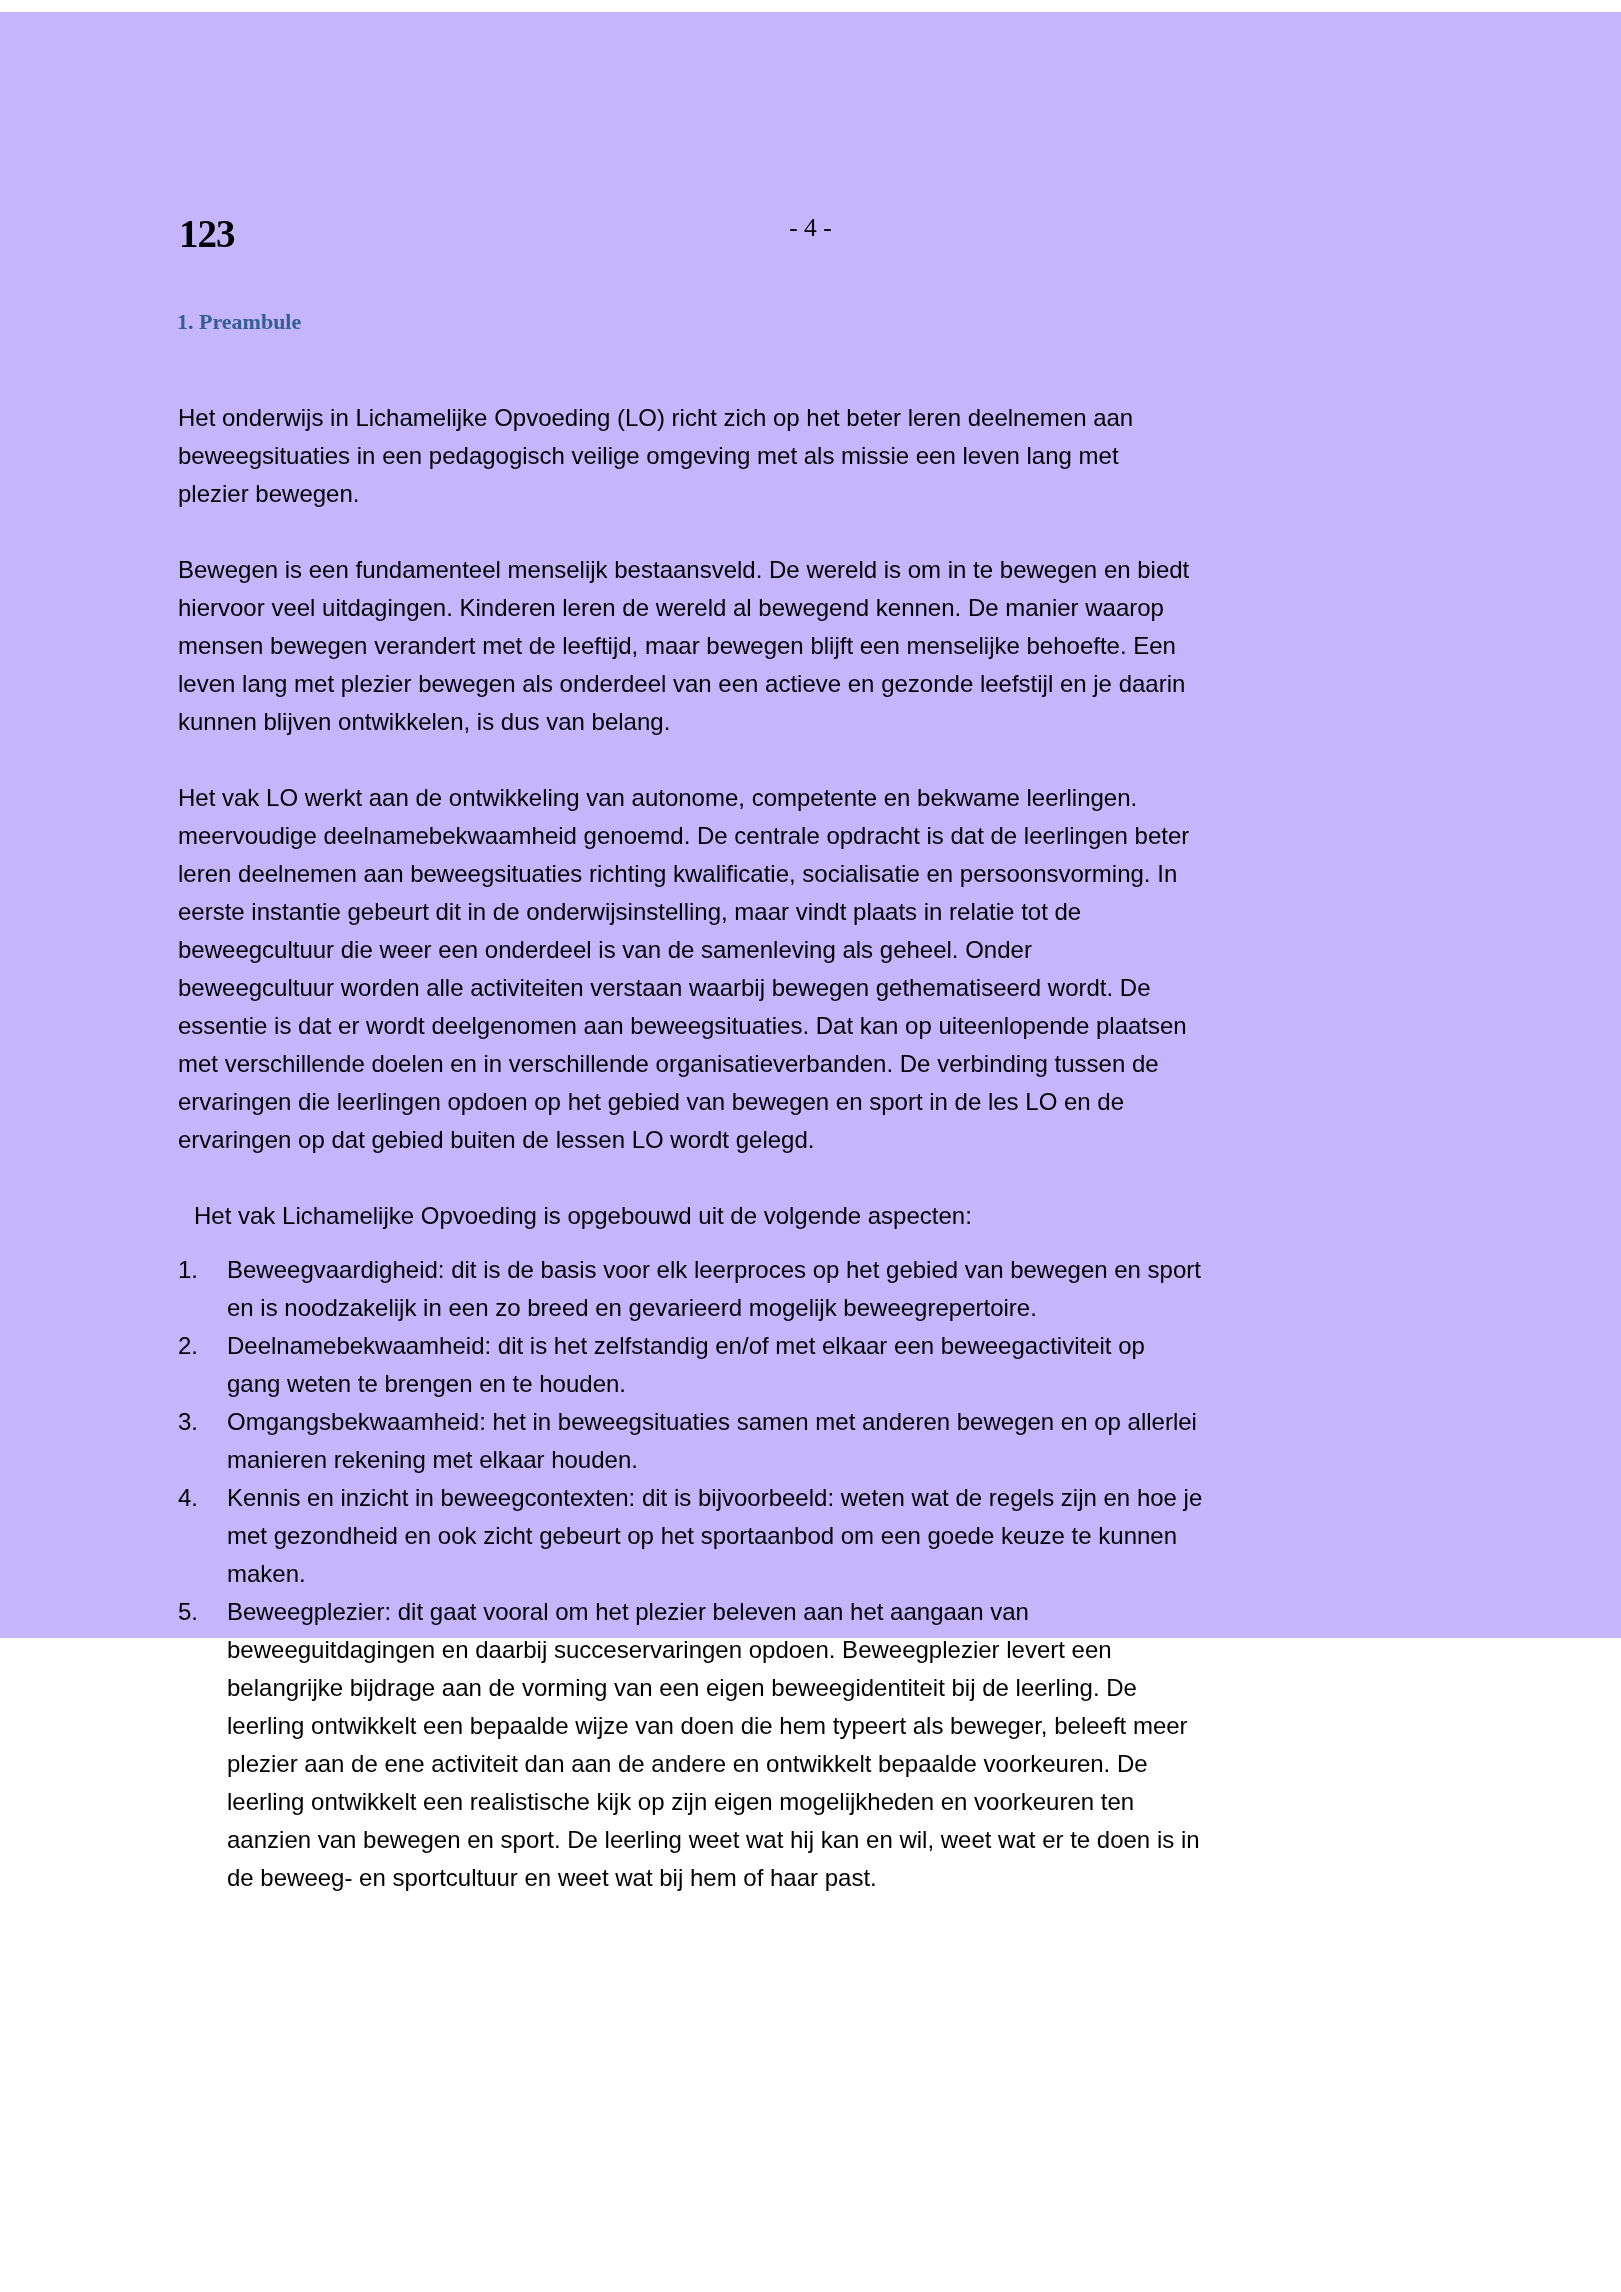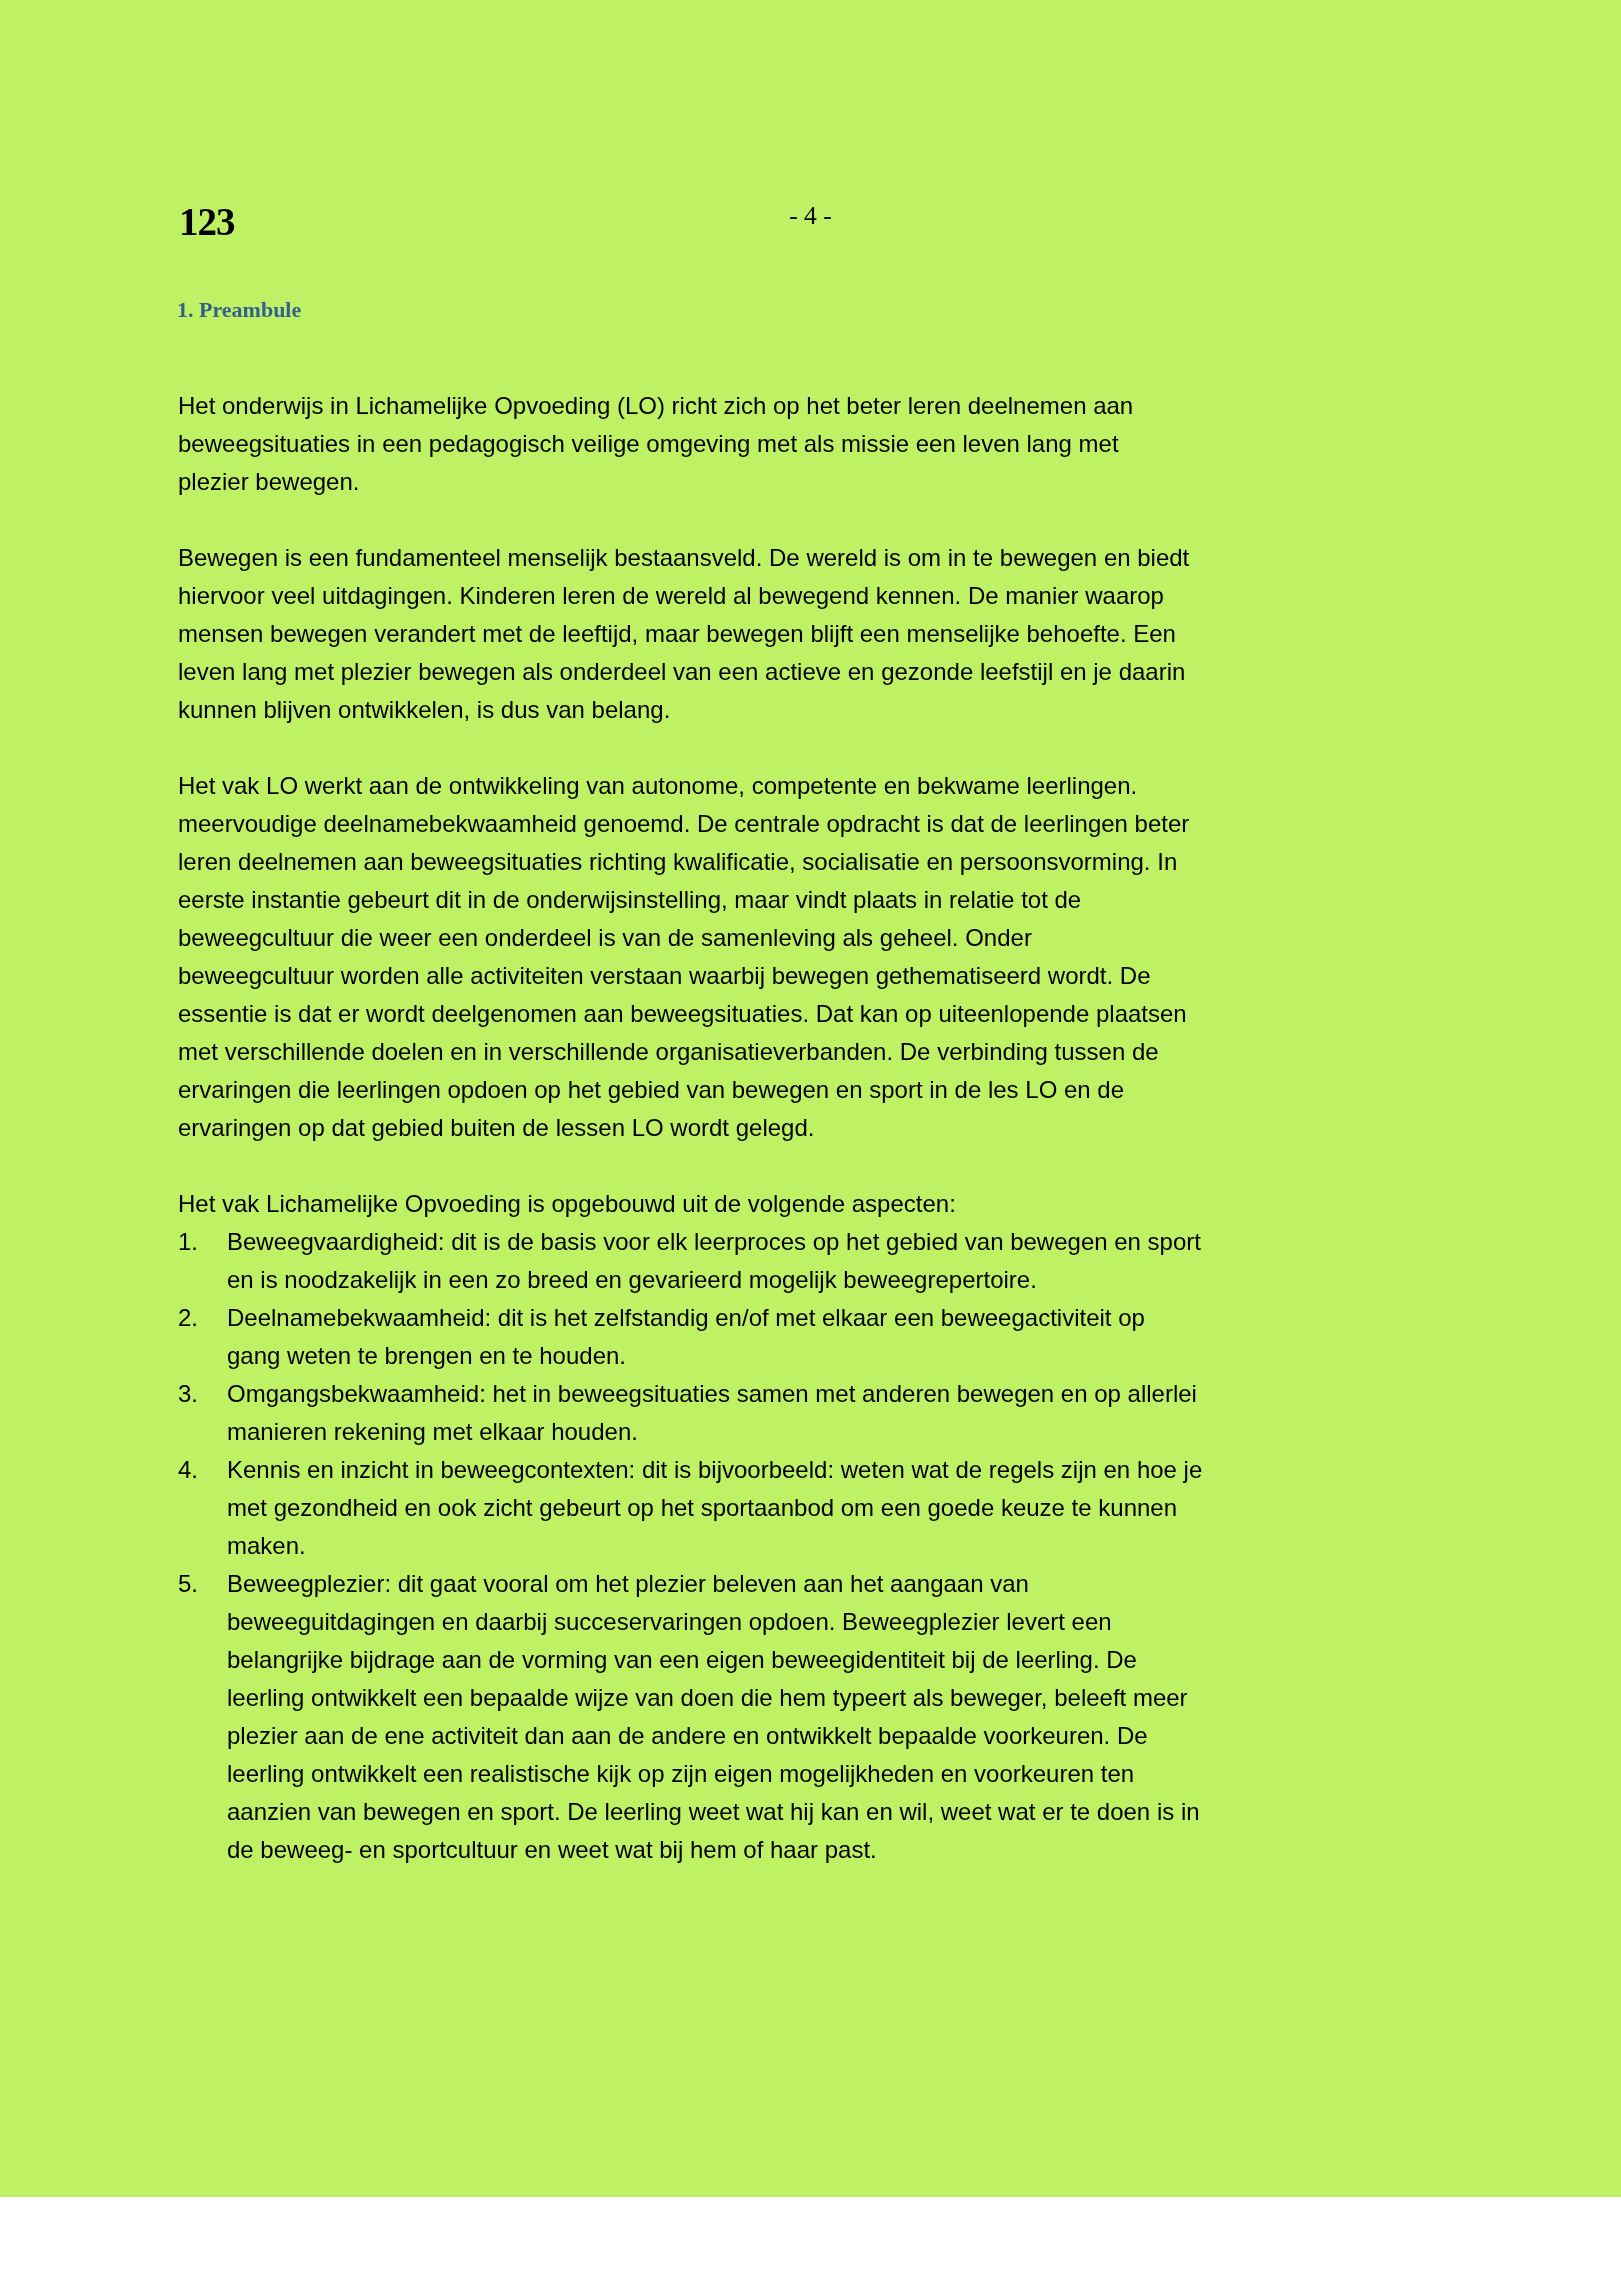--- a/index.html
+++ b/index.html
@@ -1,17 +1,17 @@
 <!DOCTYPE html>
 <html><head>
 <meta charset="utf-8">
 <style>
   html, body { margin: 0; padding: 0; background: #ffffff; }
   body { width: 1621px; height: 2293px; position: relative; overflow: hidden; }
-  .page { position: absolute; left: 0; top: 0; width: 1621px; height: 2197px; background: #bef264; }
+  .page { position: absolute; left: 0; top: 12px; width: 1621px; height: 1626px; background: #c4b5fd; }
   .doc-number {
     position: absolute; left: 179px; top: 199px;
     font-family: "Liberation Serif", "DejaVu Serif", serif;
     font-weight: bold; font-size: 39px; line-height: 45px; color: #000000;
     margin: 0; letter-spacing: -1px;
   }
   .page-number {
     position: absolute; left: 745px; width: 131px; top: 199px;
     text-align: center;
     font-family: "Liberation Serif", "DejaVu Serif", serif;
@@ -23,21 +23,21 @@
     font-family: Liberation Serif, serif;
     font-weight: bold; font-size: 22px; line-height: 47px; color: #365f91;
   }
   .body-text {
     position: absolute; left: 178px; top: 387px; width: 1294px;
     font-family: Liberation Sans, sans-serif;
     font-size: 24px; line-height: 38px; color: #000000;
   }
   .para { margin: 0 0 38px 0; }
   .line { display: block; white-space: nowrap; height: 38px; }
-  .intro { margin: 0; }
+  .intro { margin: 16px; }
   .list { margin: 0; padding: 0; list-style: none; }
   .list-item { position: relative; padding-left: 49px; }
   .list-num { position: absolute; left: 0; top: 0; }
 </style>
 </head>
 <body>
 
 <div class="page">
 
   <div class="doc-number">123</div>

